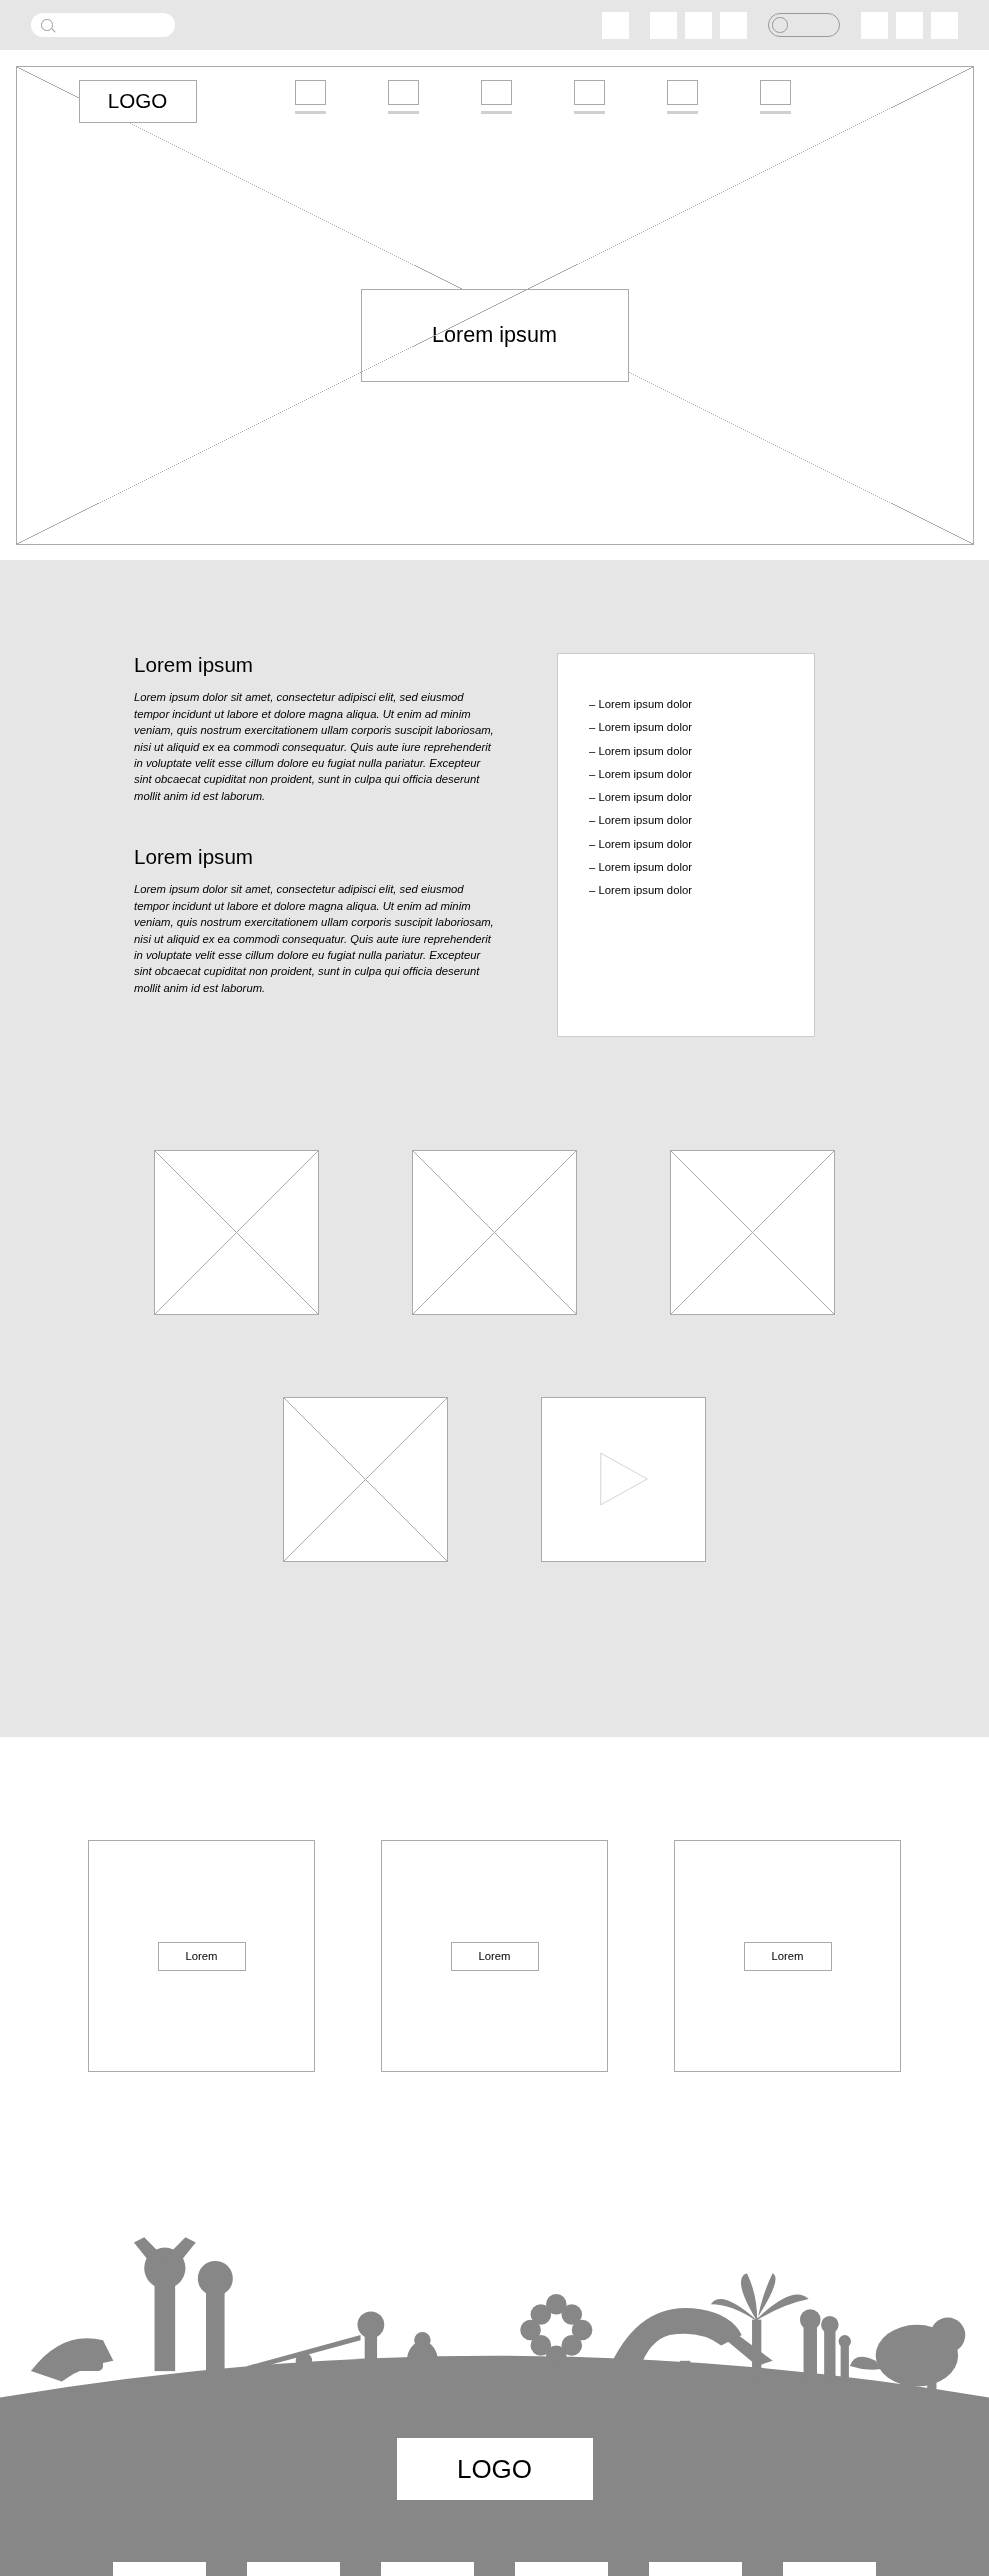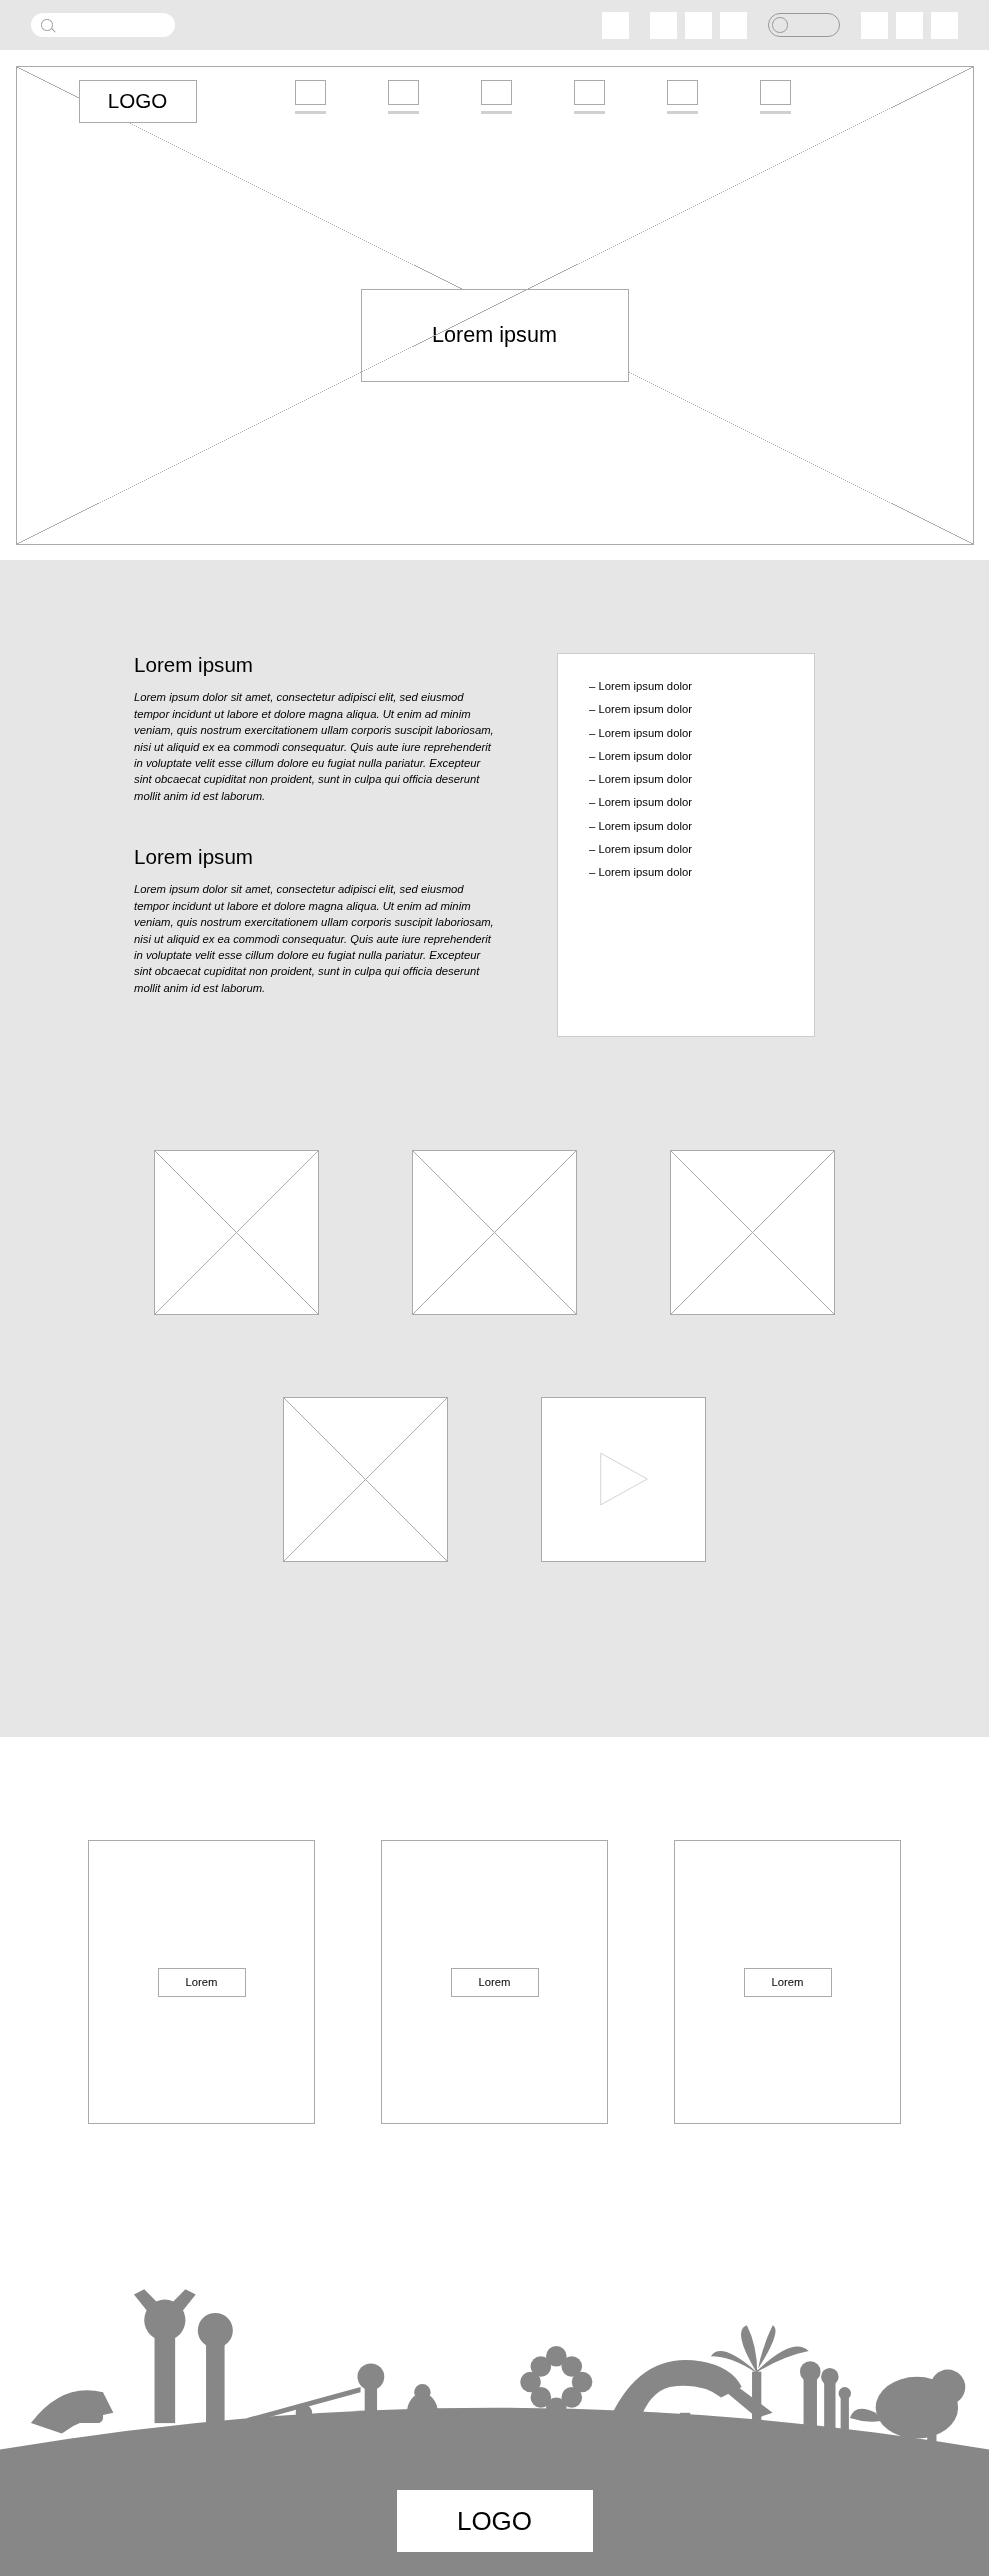--- a/index.html
+++ b/index.html
@@ -27,32 +27,32 @@
   .hero-nav-box { width: 31px; height: 25px; background: #fff; border: 0.5px solid #aaa; }
   .hero-nav-underline { width: 31px; height: 3.1px; background: #d0d0d0; }
   .hero-center { position: absolute; left: 50%; top: 222px; transform: translateX(-50%); width: 268px; height: 93px; background: #fff; border: 0.5px solid #aaa; display: flex; align-items: center; justify-content: center; font-size: 21.6px; }
 
   
   .section2 { background: #e6e6e6; padding: 93px 134px; }
   .s2-columns { display: flex; gap: 62px; }
   .s2-left { flex: 0 0 361px; }
   .s2-heading { font-size: 20.6px; font-weight: 400; margin-bottom: 12.4px; }
   .s2-para { font-size: 11.3px; line-height: 1.45; margin-bottom: 41px; font-style: italic; }
-  .s2-right { flex: 0 0 258px; background: #fff; border: 0.5px solid #ccc; padding: 26px 31px; }
+  .s2-right { flex: 0 0 258px; background: #fff; border: 0.5px solid #ccc; padding: 44px 31px; }
   .s2-list { list-style: none; }
   .s2-list li { font-size: 11.3px; margin-bottom: 11.3px; }
   
   .gallery { margin-top: 113px; }
   .gallery-row { display: flex; justify-content: center; gap: 93px; margin-bottom: 82px; }
   .thumb { position: relative; width: 165px; height: 165px; background: #fff; border: 0.5px solid #aaa; }
 
   
   .section3 { background: #fff; padding: 103px 88px 155px; }
   .cards-row { display: flex; justify-content: space-between; }
-  .card { width: 227px; height: 284px; border: 0.5px solid #aaa; background: #fff; display: flex; align-items: center; justify-content: center; }
+  .card { width: 227px; height: 232px; border: 0.5px solid #aaa; background: #fff; display: flex; align-items: center; justify-content: center; }
   .card-btn { width: 88px; height: 29px; border: 0.5px solid #aaa; display: flex; align-items: center; justify-content: center; font-size: 11.3px; background: #fff; }
 
   
   .footer-illustration { width: 100%; height: 175px; position: relative; overflow: hidden; }
   .footer-grey { background: #878787; padding-top: 20.6px; padding-bottom: 41px; }
   .footer-logo { margin: 15.5px auto 62px; width: 196px; height: 62px; background: #fff; display: flex; align-items: center; justify-content: center; font-size: 26px; }
   .footer-row { display: flex; justify-content: center; gap: 41px; }
   .footer-box { width: 93px; height: 41px; background: #fff; }
 </style>
 </head>

